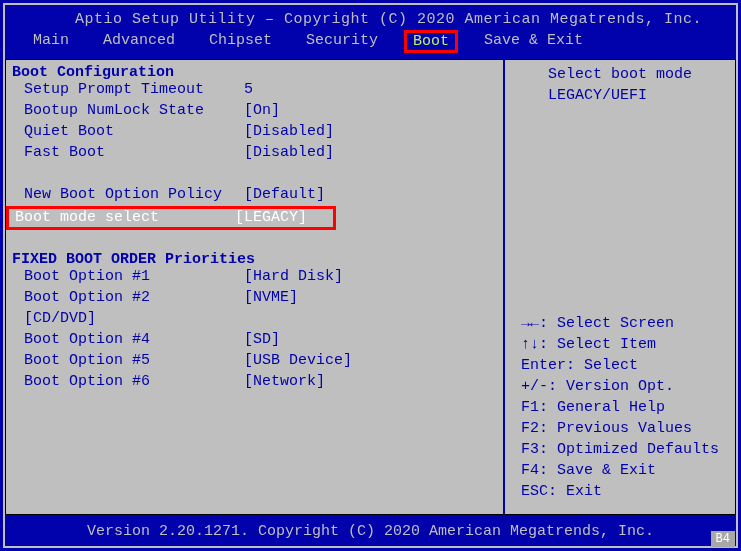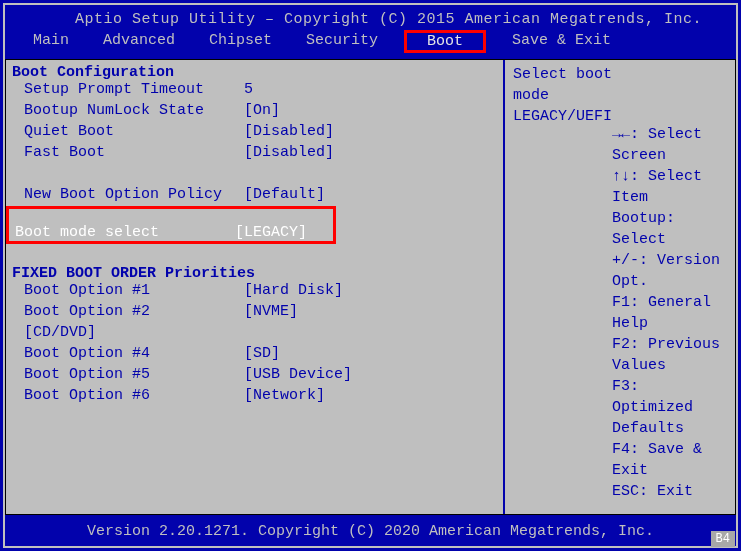--- a/index.html
+++ b/index.html
@@ -27,63 +27,64 @@
     display: flex;
     color: #bfbfbf;
     padding: 0 10px 6px 20px;
     gap: 18px;
   }
   .menu-item {
     padding: 2px 8px;
   }
   .menu-item.active {
     border: 3px solid #ff0000;
-    color: #e5e5e5;
-    padding: 0 20px;
+    color: #bef264;
+    padding: 0 6px;
   }
   .main {
     flex: 1;
     background: #bfbfbf;
     display: flex;
     border: 1px solid #000;
   }
   .left {
     flex: 1;
     border-right: 2px solid #0202ac;
     padding: 4px 6px;
     position: relative;
   }
   .right {
     width: 230px;
     padding: 4px 8px;
     color: #0202ac;
     display: flex;
-    flex-direction: row;
+    flex-direction: column;
+    align-items: center;
   }
   .section-title {
     color: #0202ac;
     font-weight: 600;
   }
   .row {
     display: flex;
     height: 21px;
     margin-left: 12px;
   }
   .row .label {
     color: #0202ac;
     width: 220px;
     white-space: nowrap;
   }
   .row .value {
     color: #0202ac;
   }
   .selected-row {
     display: flex;
-    height: 38px;
-    align-items: flex-end;
+    height: 24px;
+    align-items: flex-start;
     background: transparent;
     border: 3px solid #ff0000;
     margin-left: -6px;
     padding-left: 6px;
     width: 330px;
     margin-top: -1px;
   }
   .selected-row .label { color: #fff; width: 220px; }
   .selected-row .value { color: #fff; }
   .spacer { height: 21px; }
@@ -102,21 +103,21 @@
     background: #a8a8a8;
     color: #fff;
     padding: 1px 5px;
     font-size: 12px;
   }
 </style>
 </head>
 <body>
 
 <div class="outer">
-  <div class="titlebar">Aptio Setup Utility – Copyright (C) 2015 American Megatrends, Inc.</div>
+  <div class="titlebar">Aptio Setup Utility – Copyright (C) 2020 American Megatrends, Inc.</div>
   <div class="menubar">
     <span class="menu-item">Main</span>
     <span class="menu-item">Advanced</span>
     <span class="menu-item">Chipset</span>
     <span class="menu-item">Security</span>
     <span class="menu-item active">Boot</span>
     <span class="menu-item">Save &amp; Exit</span>
   </div>
 
   <div class="main">
@@ -182,21 +183,21 @@
     </div>
 
     <div class="right">
       <div class="help-top">
         <div>Select boot mode</div>
         <div>LEGACY/UEFI</div>
       </div>
       <div class="help-bottom">
         <div>→←: Select Screen</div>
         <div>↑↓: Select Item</div>
-        <div>Bootup: Select</div>
+        <div>Enter: Select</div>
         <div>+/-: Version Opt.</div>
         <div>F1: General Help</div>
         <div>F2: Previous Values</div>
         <div>F3: Optimized Defaults</div>
         <div>F4: Save &amp; Exit</div>
         <div>ESC: Exit</div>
       </div>
     </div>
   </div>
 

